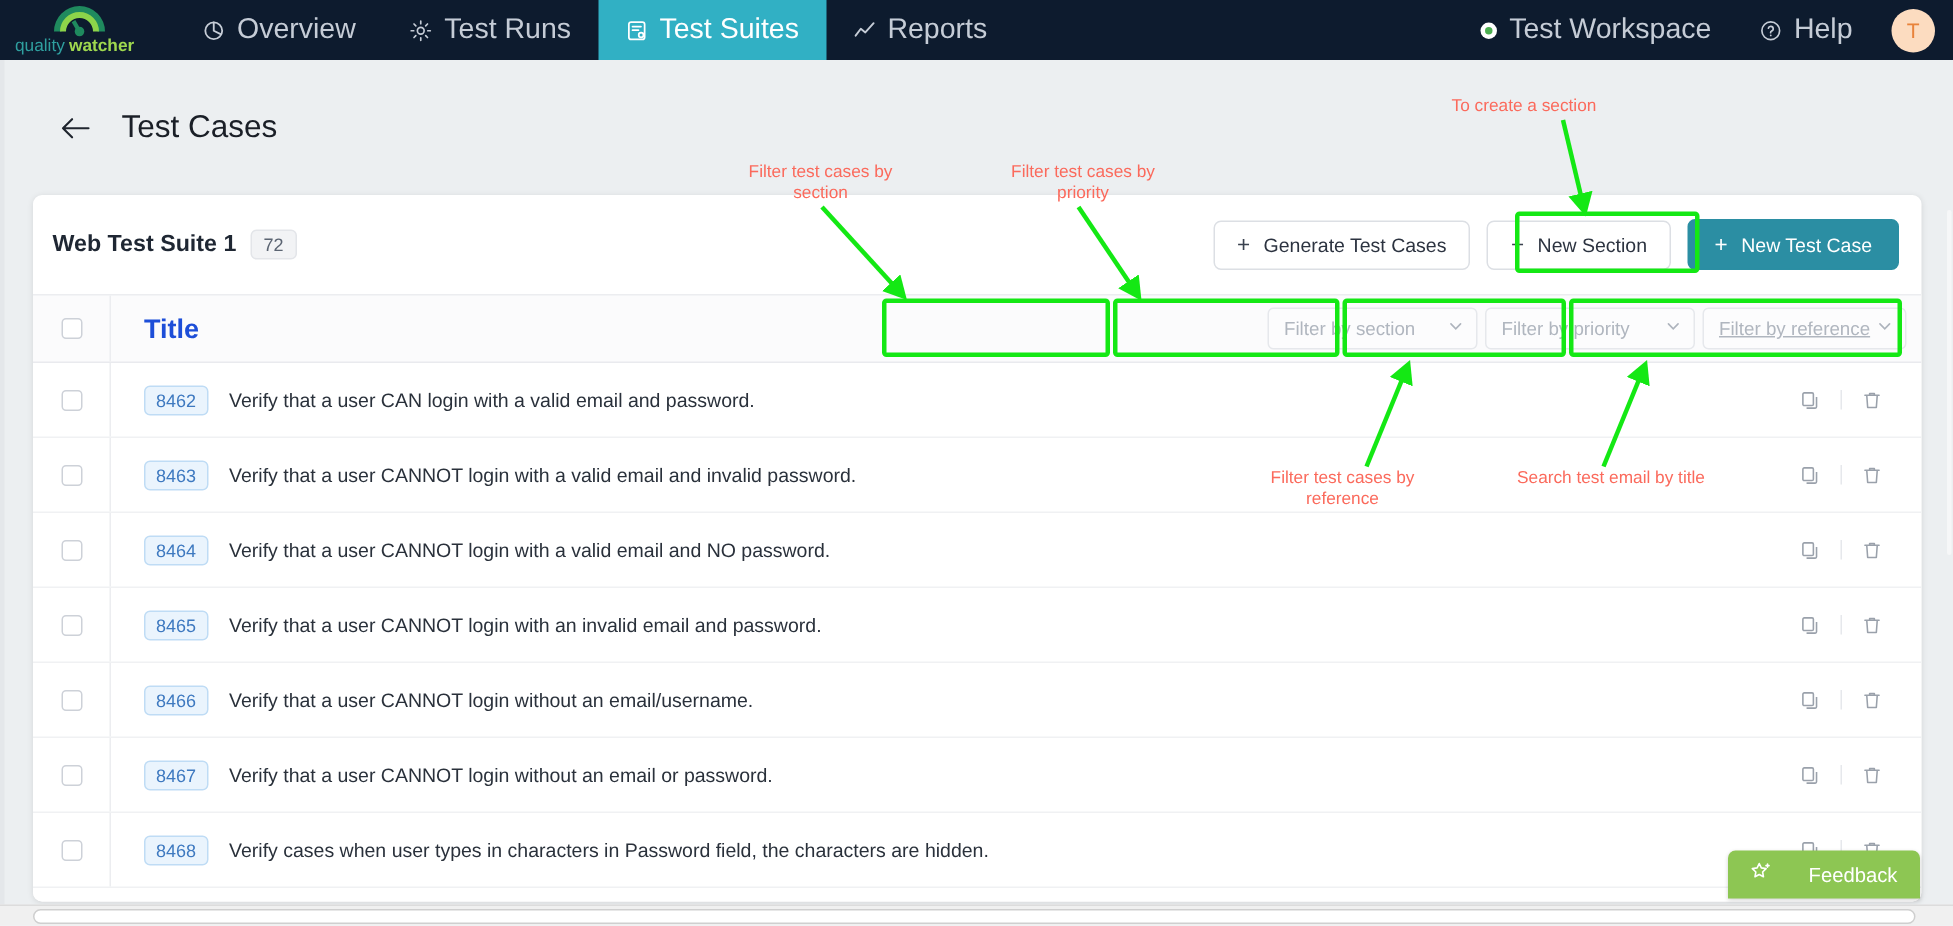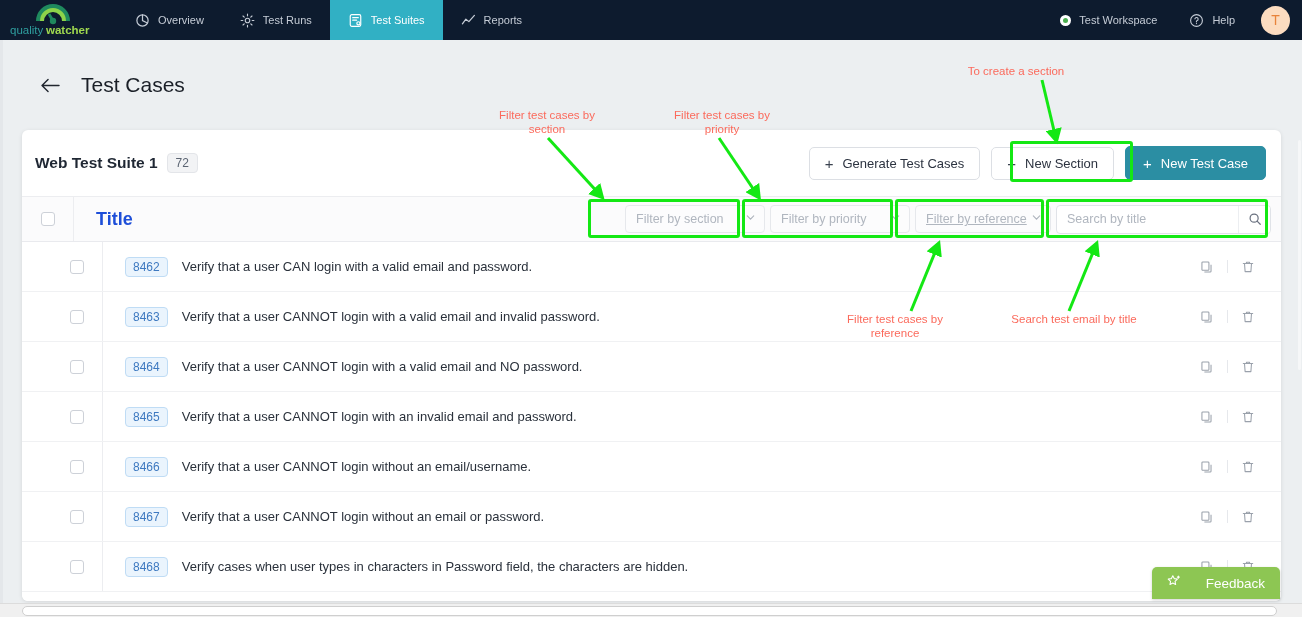--- a/index.html
+++ b/index.html
@@ -17,21 +17,21 @@
     background: #0d1b2e; display: flex; align-items: center;
   }
   .logo-wrap {
     width: 105px; height: 40px; display: flex; align-items: center;
     justify-content: center; flex-direction: column; flex: 0 0 auto;
   }
   .logo-svg { display: block; }
   .nav-items { display: flex; align-items: center; height: 40px; margin-left: 12px; }
   .nav-item {
     display: flex; align-items: center; gap: 8px; height: 40px;
-    padding: 0 18px; color: #c5ccd6; font-size: 11px; cursor: pointer;
+    padding: 0 18px; color: #c5ccd6; font-size: 19px; cursor: pointer;
     white-space: nowrap;
   }
   .nav-item.active { background: #31b0c4; color: #ffffff; }
   .nav-item svg { display: block; flex: 0 0 auto; }
   .nav-right {
     margin-left: auto; display: flex; align-items: center; height: 40px;
     padding-right: 12px; gap: 4px;
   }
   .nav-right .nav-item { padding: 0 14px; }
   .avatar {
@@ -116,21 +116,21 @@
   .search-box input::placeholder { color: #b0b6bf; }
   .search-btn {
     width: 33px; height: 100%; border-left: 1px solid #eceef1; display: flex;
     align-items: center; justify-content: center; cursor: pointer; background:#fff;
   }
 
   
   .rows { position: relative; }
   .row {
     height: 50px; display: flex; align-items: center;
-    border-bottom: 1px solid #f0f1f3; background: #fff; padding-left: 29px;
+    border-bottom: 1px solid #f0f1f3; background: #fff;
   }
   .row .chk-col { width: 29px; margin-left: 11px;}
   .id-badge {
     margin-left: 22px; min-width: 42px; text-align: center;
     border: 1px solid #bfdcf5; background: #eaf4fd; color: #3e79c0;
     border-radius: 4px; font-size: 12px; padding: 3px 7px; line-height: 1;
     cursor: pointer;
   }
   .row-title { margin-left: 14px; font-size: 13px; color: #2a313b; }
   .row-actions {
@@ -328,29 +328,20 @@
 
         <div class="select-box w-ref">
           <span>Filter by reference</span>
           <span class="caret">
             <svg width="11" height="11" viewBox="0 0 12 12" fill="none" stroke="#aeb4bd" stroke-width="1.2">
                 <path d="M2.5 4.3L6 7.8l3.5-3.5" stroke-linecap="round"></path>
               </svg>
           </span>
         </div>
 
-        <div class="search-box">
-          <input type="text" placeholder="Search by title" value="" style="">
-          <span class="search-btn">
-            <svg width="14" height="14" viewBox="0 0 16 16" fill="none" stroke="#6b7280" stroke-width="1.4">
-              <circle cx="7" cy="7" r="4.6"></circle>
-                <path d="M10.4 10.4L14 14" stroke-linecap="round"></path>
-            </svg>
-          </span>
-        </div>
       </div>
     </div>
 
     <div class="rows">
         <div class="row">
           <div class="chk-col">
             <span class="chk"></span>
           </div>
           <div class="col-sep"></div>
           <span class="id-badge">8462</span>

